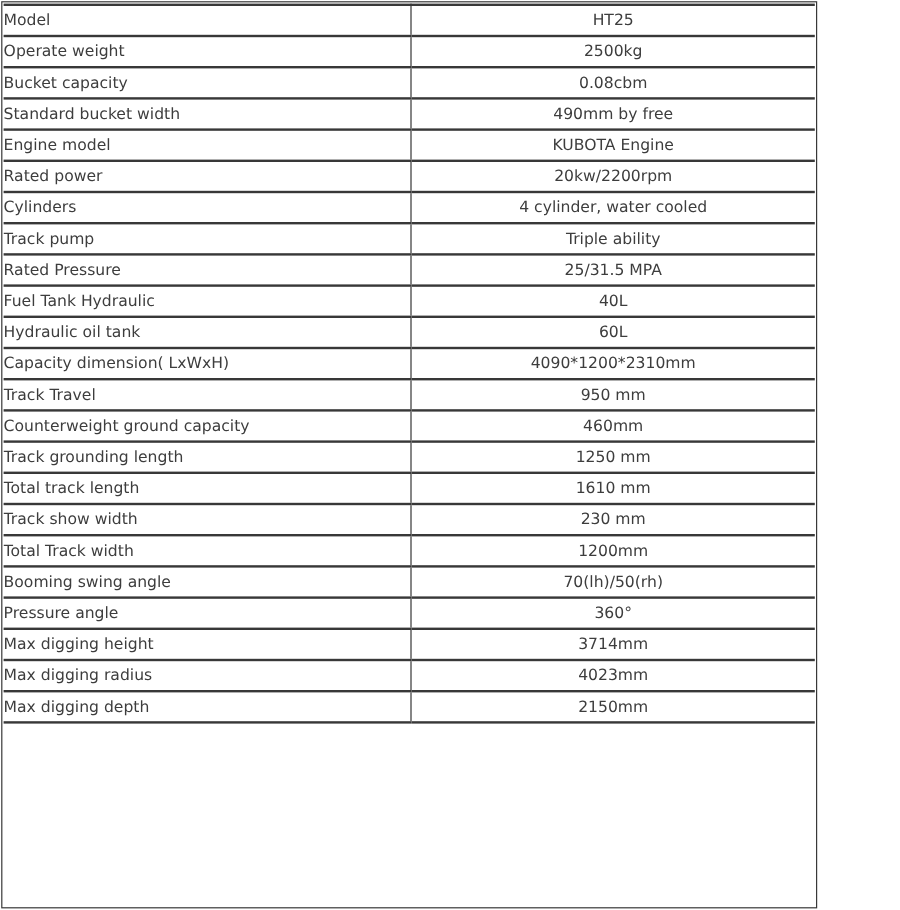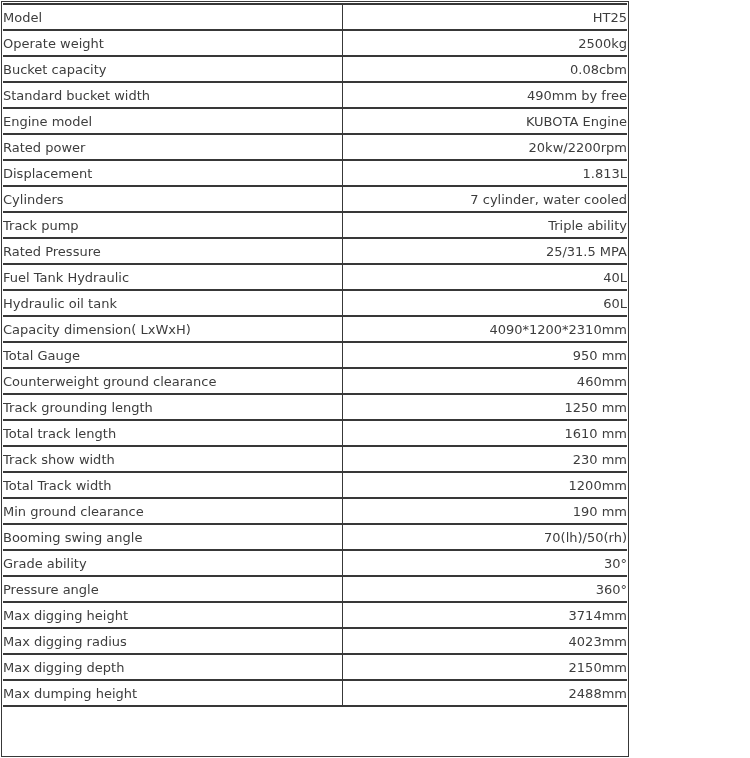--- a/index.html
+++ b/index.html
@@ -8,21 +8,21 @@
     background: #ffffff;
   }
   body {
     width: 750px;
     height: 758px;
     font-family: "DejaVu Sans", "Liberation Sans", sans-serif;
     overflow: hidden;
   }
   .table-frame {
     box-sizing: border-box;
-    width: 628px;
+    width: 680px;
     height: 756px;
     margin: 1px;
     border: 1px solid #383838;
     padding: 1px;
     background: #ffffff;
   }
   table.spec-table {
     width: 100%;
     border-collapse: collapse;
     table-layout: fixed;
@@ -38,21 +38,21 @@
     overflow: hidden;
     vertical-align: middle;
   }
   td.spec-label {
     width: 339px;
     padding-left: 5px;
     border-right: 1px solid #383838;
     text-align: left;
   }
   td.spec-value {
-    text-align: right;
+    text-align: center;
   }
 </style>
 </head>
 <body>
 
 <div class="table-frame">
   <table class="spec-table">
     <tbody>
         <tr>
           <td class="spec-label">Model</td>
@@ -72,26 +72,22 @@
         </tr>
         <tr>
           <td class="spec-label">Engine model</td>
           <td class="spec-value">KUBOTA Engine</td>
         </tr>
         <tr>
           <td class="spec-label">Rated power</td>
           <td class="spec-value">20kw/2200rpm</td>
         </tr>
         <tr>
-          <td class="spec-label">Displacement</td>
-          <td class="spec-value">1.813L</td>
-        </tr>
-        <tr>
           <td class="spec-label">Cylinders</td>
-          <td class="spec-value">7 cylinder, water cooled</td>
+          <td class="spec-value">4 cylinder, water cooled</td>
         </tr>
         <tr>
           <td class="spec-label">Track pump</td>
           <td class="spec-value">Triple ability</td>
         </tr>
         <tr>
           <td class="spec-label">Rated Pressure</td>
           <td class="spec-value">25/31.5 MPA</td>
         </tr>
         <tr>
@@ -100,70 +96,58 @@
         </tr>
         <tr>
           <td class="spec-label">Hydraulic oil tank</td>
           <td class="spec-value">60L</td>
         </tr>
         <tr>
           <td class="spec-label">Capacity dimension( LxWxH)</td>
           <td class="spec-value">4090*1200*2310mm</td>
         </tr>
         <tr>
-          <td class="spec-label">Total Gauge</td>
+          <td class="spec-label">Track Travel</td>
           <td class="spec-value">950 mm</td>
         </tr>
         <tr>
-          <td class="spec-label">Counterweight ground clearance</td>
+          <td class="spec-label">Counterweight ground capacity</td>
           <td class="spec-value">460mm</td>
         </tr>
         <tr>
           <td class="spec-label">Track grounding length</td>
           <td class="spec-value">1250 mm</td>
         </tr>
         <tr>
           <td class="spec-label">Total track length</td>
           <td class="spec-value">1610 mm</td>
         </tr>
         <tr>
           <td class="spec-label">Track show width</td>
           <td class="spec-value">230 mm</td>
         </tr>
         <tr>
           <td class="spec-label">Total Track width</td>
           <td class="spec-value">1200mm</td>
         </tr>
         <tr>
-          <td class="spec-label">Min ground clearance</td>
-          <td class="spec-value">190 mm</td>
-        </tr>
-        <tr>
           <td class="spec-label">Booming swing angle</td>
           <td class="spec-value">70(lh)/50(rh)</td>
-        </tr>
-        <tr>
-          <td class="spec-label">Grade ability</td>
-          <td class="spec-value">30°</td>
         </tr>
         <tr>
           <td class="spec-label">Pressure angle</td>
           <td class="spec-value">360°</td>
         </tr>
         <tr>
           <td class="spec-label">Max digging height</td>
           <td class="spec-value">3714mm</td>
         </tr>
         <tr>
           <td class="spec-label">Max digging radius</td>
           <td class="spec-value">4023mm</td>
         </tr>
         <tr>
           <td class="spec-label">Max digging depth</td>
           <td class="spec-value">2150mm</td>
         </tr>
-        <tr>
-          <td class="spec-label">Max dumping height</td>
-          <td class="spec-value">2488mm</td>
-        </tr>
       </tbody>
   </table>
 </div>
 
 </body></html>

